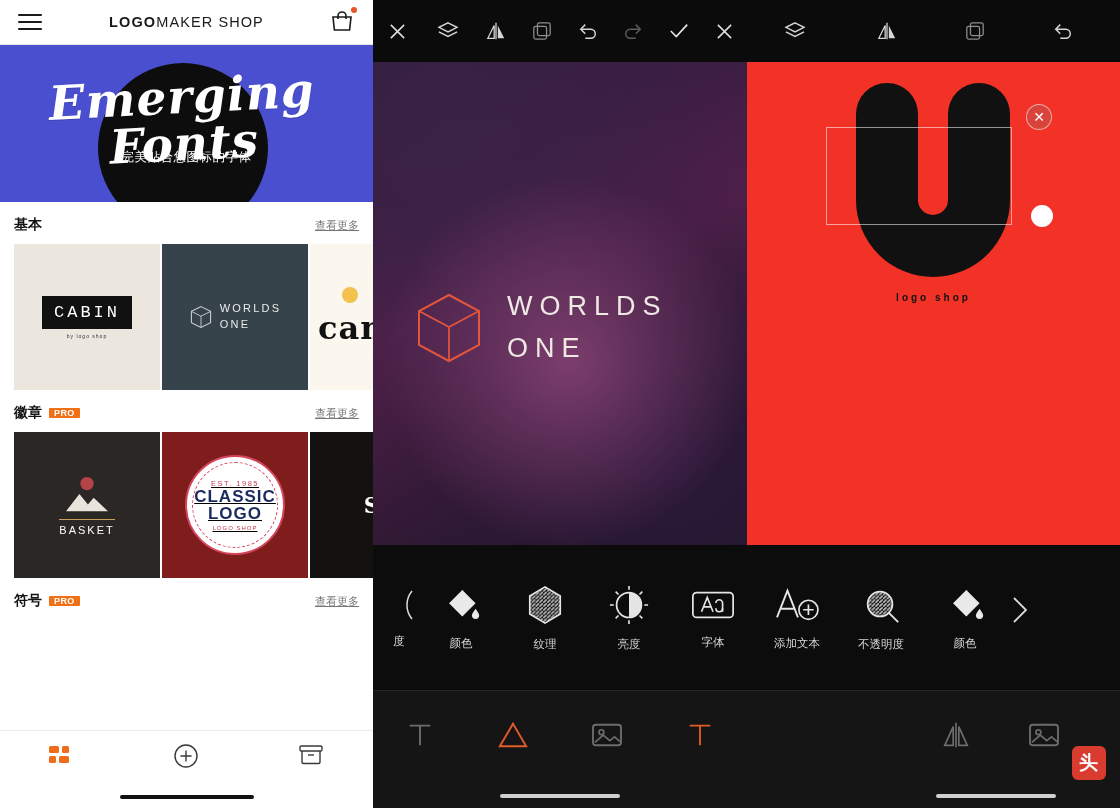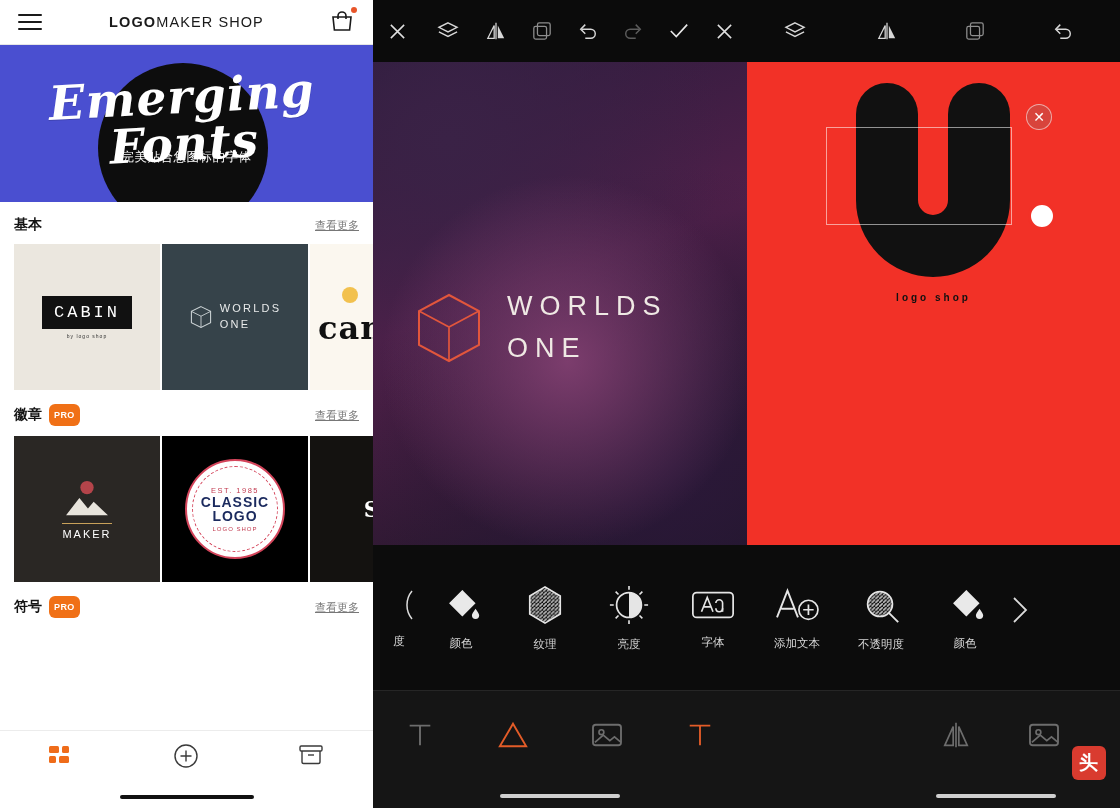--- a/index.html
+++ b/index.html
@@ -56,21 +56,21 @@
 
   
   .sec-head {
     display: flex; align-items: center; justify-content: space-between;
     padding: 14px 14px 10px 14px;
   }
   .sec-head-left { display: flex; align-items: center; gap: 7px; }
   .sec-title { font-size: 14px; color: #141414; font-weight: 700; }
   .pro-badge {
     background: #f07016; color: #fff; font-size: 9px; font-weight: 700;
-    padding: 6px 5px; border-radius: 6px; letter-spacing: .4px;
+    padding: 0 5px; border-radius: 1px; letter-spacing: .4px;
   }
   .sec-more { font-size: 11px; color: #777; text-decoration: underline; }
 
   .card-row { display: flex; gap: 2px; padding: 0 14px 0 14px; overflow: hidden; height: 146px; }
   .card { flex: 0 0 146px; height: 146px; position: relative; overflow: hidden; }
 
   .card.cabin { background: #ebe7df; display:flex; align-items:center; justify-content:center; flex-direction:column;}
   .cabin-box { background:#111; color:#fff; padding:7px 12px; font-size:17px; letter-spacing:3px; font-family:"Liberation Mono", monospace;}
   .cabin-sub { font-size:5px; color:#333; margin-top:4px; letter-spacing:1px;}
 
@@ -80,26 +80,26 @@
 
   .card.partial1 { background:#fbf7ef; display:flex; align-items:center; justify-content:flex-start;}
   .partial1-inner{ padding-left:8px; }
   .can-txt { font-size:32px; font-weight:700; color:#111; letter-spacing:1px; font-family:"DejaVu Serif", serif;}
   .dot-yellow { width:16px; height:16px; border-radius:50%; background:#f2c14e; margin-left:24px; margin-bottom:6px;}
 
   .card.basket { background:#2a2724; display:flex; flex-direction:column; align-items:center; justify-content:center;}
   .basket-label { color:#fff; font-size:11px; letter-spacing:2px; border-top:1px solid #c8a15a; padding-top:4px; margin-top:4px;}
   .mountain { width:58px; height:40px; }
 
-  .card.soul { background:#000000; display:flex; align-items:center; justify-content:center;}
+  .card.soul { background:#7f1d1d; display:flex; align-items:center; justify-content:center;text-decoration:underline;}
   .seal { width:100px; height:100px; border-radius:50%; border:2px solid #d4455b; background:#fff;
           display:flex; flex-direction:column; align-items:center; justify-content:center; position:relative;}
   .seal:before{ content:""; position:absolute; inset:5px; border:1px dashed #d4455b; border-radius:50%;}
   .seal .t1{ font-size:7.5px; color:#c23b50; letter-spacing:1.5px;}
-  .seal .t2{ font-size:14px; color:#1b2a5e; font-weight:700; letter-spacing:1px; line-height:1;}
+  .seal .t2{ font-size:17px; color:#1b2a5e; font-weight:700; letter-spacing:1px; line-height:1;}
   .seal .t3{ font-size:6px; color:#c23b50; letter-spacing:1px; margin-top:3px;}
 
   .card.sh { background:#141210; display:flex; align-items:center; justify-content:center;}
   .sh-txt { color:#fff; font-size:22px; font-weight:700; letter-spacing:1px; font-family:"DejaVu Serif", serif;}
 
   
   #p1-bottomnav {
     position: absolute; left: 0; right: 0; bottom: 0; height: 78px; background: #fff;
     border-top: 1px solid #ececec; display: flex; align-items: flex-start; justify-content: space-around;
     padding-top: 12px;
@@ -270,21 +270,21 @@
       <span class="pro-badge">PRO</span>
     </div>
     <span class="sec-more">查看更多</span>
   </div>
   <div class="card-row">
     <div class="card basket">
       <svg class="mountain" viewBox="0 0 60 42" fill="none">
         <circle cx="30" cy="9" r="7" fill="#b4444a"></circle>
         <path d="M8 38l14-18 9 11 6-7 15 14H8z" fill="#e8e4dc"></path>
       </svg>
-      <div class="basket-label">MAKER</div>
+      <div class="basket-label">BASKET</div>
     </div>
     <div class="card soul">
       <div class="seal">
         <div class="t1">EST. 1985</div>
         <div class="t2">CLASSIC</div>
         <div class="t2">LOGO</div>
         <div class="t3">LOGO SHOP</div>
       </div>
     </div>
     <div class="card sh">

